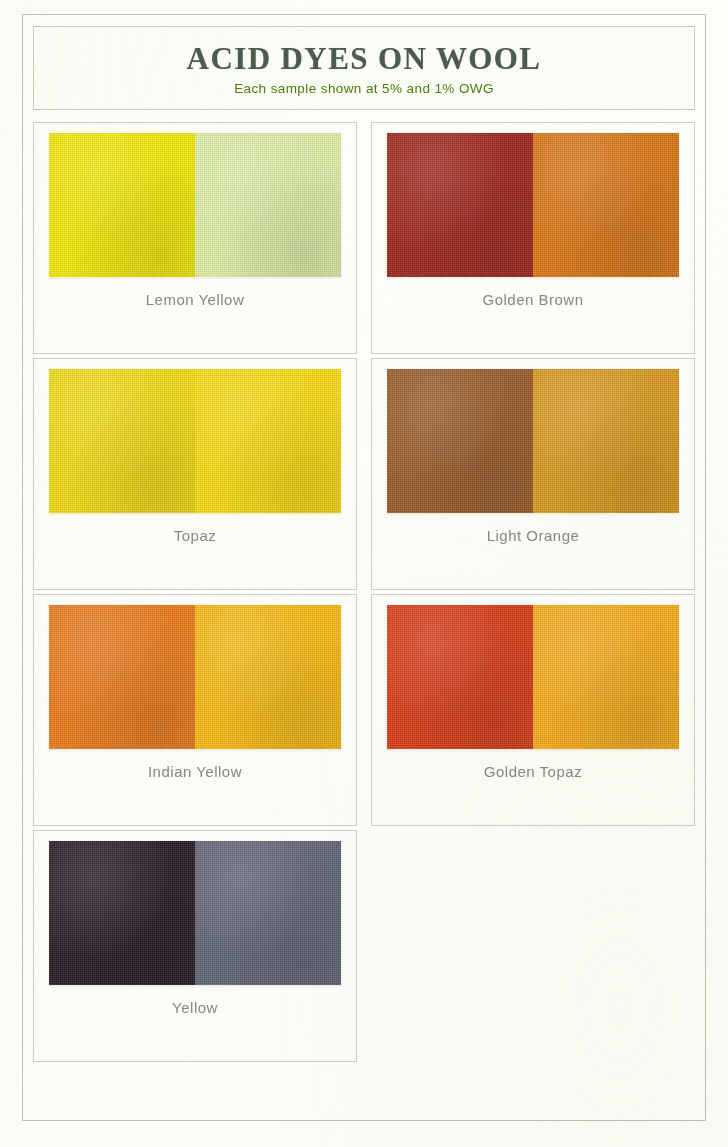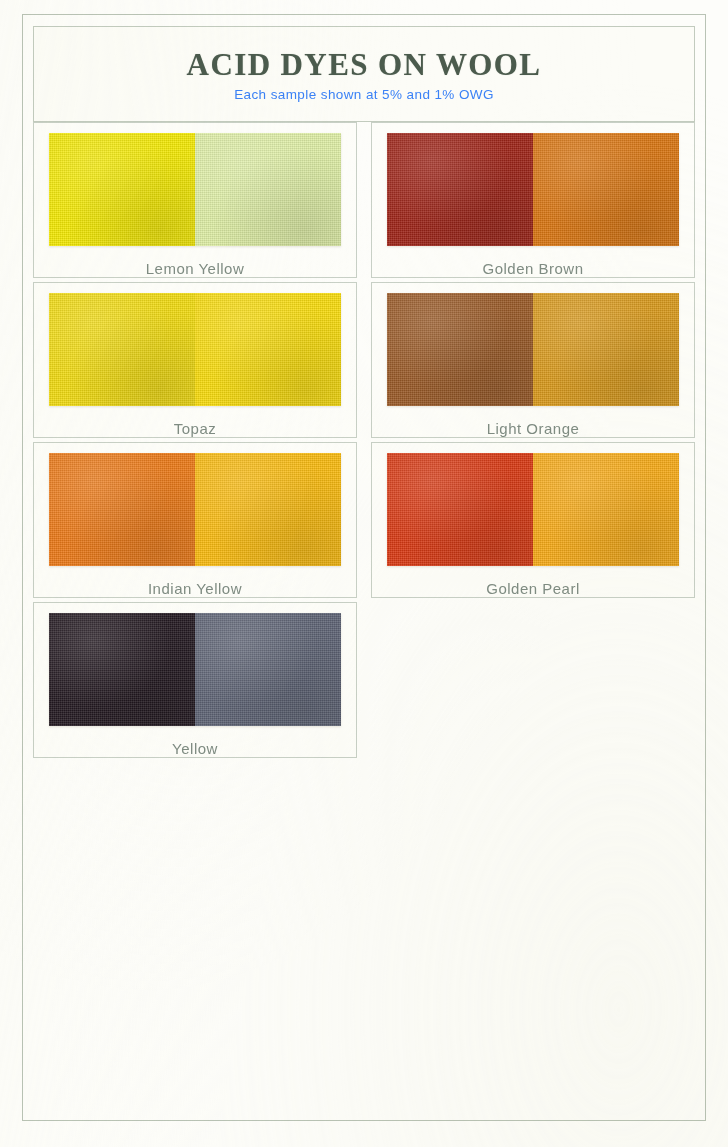--- a/index.html
+++ b/index.html
@@ -43,21 +43,21 @@
     mix-blend-mode: multiply;
     opacity: .7;
   }
 
   
   #header-box {
     position: absolute;
     left: 33px;
     top: 26px;
     width: 662px;
-    height: 96px;
+    height: 84px;
     border: 1px solid #c2cbbe;
     box-sizing: border-box;
     background: #fcfcf7;
     display: flex;
     flex-direction: column;
     align-items: center;
     justify-content: center;
   }
   #chart-title {
     font-family: "Liberation Serif", serif;
@@ -66,39 +66,39 @@
     letter-spacing: 1.4px;
     color: #4b5b4d;
     text-align: center;
     margin: 0 0 4px 0;
     text-shadow: 0 0 1px rgba(80,95,80,.35);
   }
   #chart-subtitle {
     font-family: "Liberation Sans", sans-serif;
     font-size: 13.5px;
     letter-spacing: .4px;
-    color: #3b82f6;
+    color: #4d7c0f;
     text-align: center;
     margin: 0;
   }
 
   
   #samples-grid {
     position: absolute;
     left: 33px;
     top: 122px;
     width: 662px;
     display: grid;
     grid-template-columns: 324px 324px;
     column-gap: 14px;
     row-gap: 4px;
   }
   .sample-cell {
     position: relative;
-    height: 156px;
+    height: 232px;
     border: 1px solid #c8d0c6;
     box-sizing: border-box;
     background: #fdfdf9;
     display: flex;
     flex-direction: column;
     align-items: center;
     justify-content: flex-start;
     padding-top: 10px;
   }
   .swatch-pair {
@@ -199,21 +199,21 @@
           <div class="swatch-half" style="background: rgb(236, 122, 24);"></div>
           <div class="swatch-half" style="background: rgb(249, 187, 16);"></div>
         </div>
         <div class="sample-label">Indian Yellow</div>
       </div>
       <div class="sample-cell">
         <div class="swatch-pair">
           <div class="swatch-half" style="background: rgb(217, 58, 20);"></div>
           <div class="swatch-half" style="background: rgb(248, 172, 24);"></div>
         </div>
-        <div class="sample-label">Golden Pearl</div>
+        <div class="sample-label">Golden Topaz</div>
       </div>
       <div class="sample-cell">
         <div class="swatch-pair">
           <div class="swatch-half" style="background: rgb(36, 26, 34);"></div>
           <div class="swatch-half" style="background: rgb(94, 100, 118);"></div>
         </div>
         <div class="sample-label">Yellow</div>
       </div>
     </div>
 

